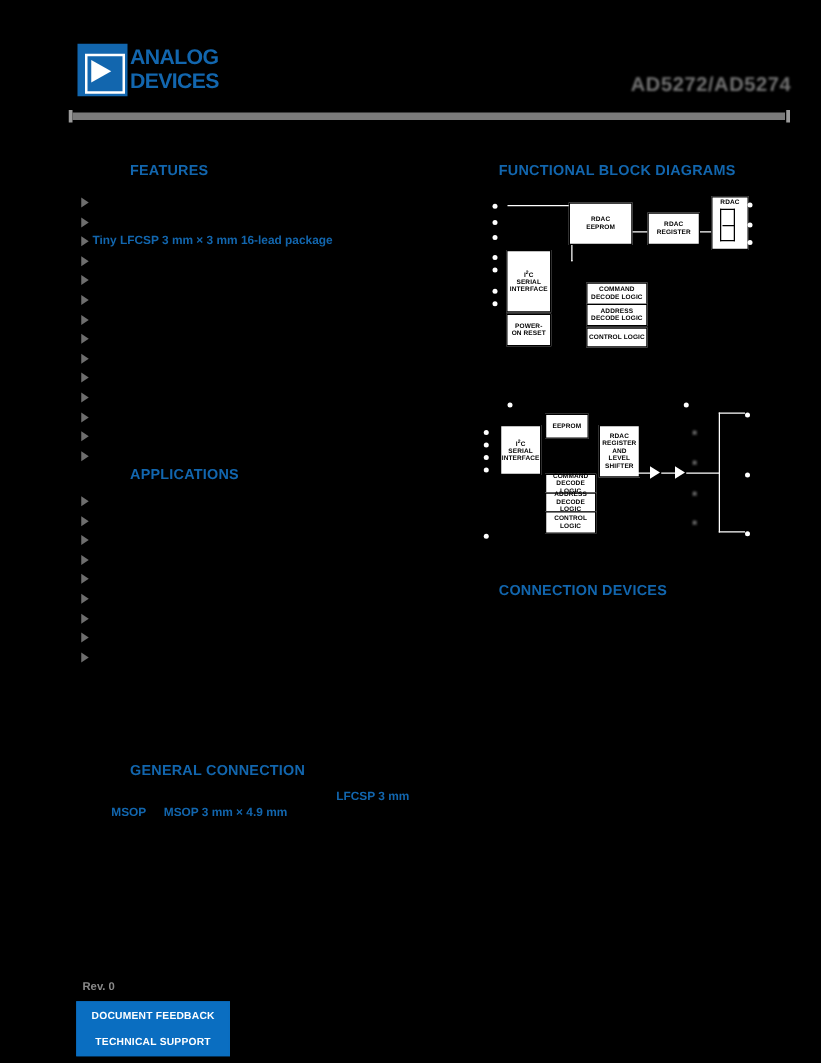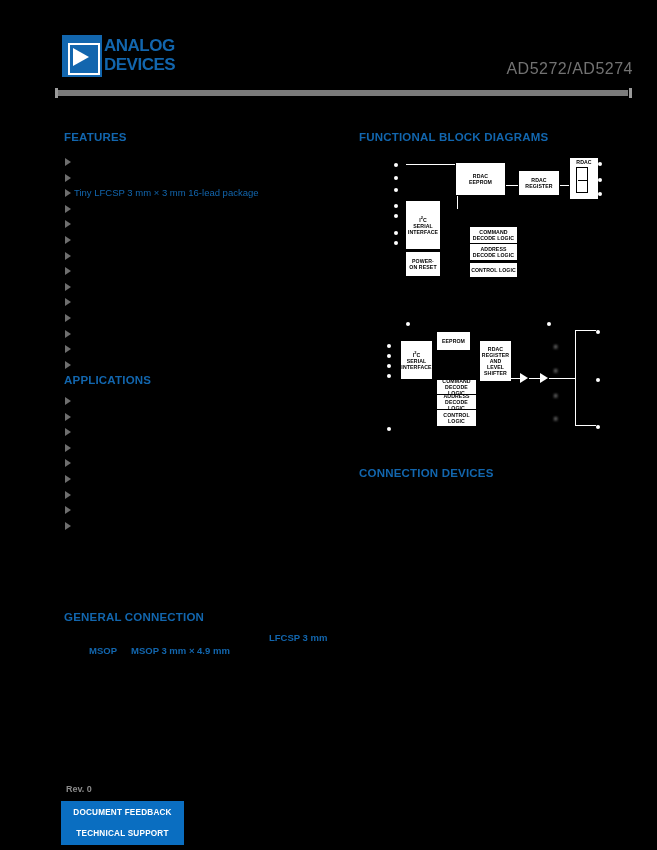--- a/index.html
+++ b/index.html
@@ -16,36 +16,36 @@
   .logo-inner{position:absolute;left:6px;top:8px;width:28px;height:28px;border:2px solid #fff;}
   .logo-word{position:absolute;left:42px;top:2px;width:88px;height:40px;}
   .logo-word span{display:block;color:#1266ae;font-weight:bold;font-size:17px;
                   letter-spacing:-0.5px;line-height:19px;
                   filter:blur(0.4px);}
 
   .ds-title{position:absolute;right:32px;top:34px;text-align:right;
             font-size:19px;font-weight:bold;color:#d8d8d8;
             letter-spacing:0.5px;filter:blur(0.7px);opacity:.85;}
   .ds-part{position:absolute;right:32px;top:60px;text-align:center;
-           font-size:16px;font-weight:normal;color:#8f8f8f;
+           font-size:16px;font-weight:bold;color:#8f8f8f;
            letter-spacing:0.5px;filter:blur(0.7px);opacity:.8;}
 
   .rule{position:absolute;left:50px;top:90px;width:570px;height:6px;background:#7b7b7b;}
   .rule-cap-l{position:absolute;left:47px;top:88px;width:3px;height:10px;background:#9a9a9a;}
   .rule-cap-r{position:absolute;left:621px;top:88px;width:3px;height:10px;background:#9a9a9a;}
 
   
   .sec-h{position:absolute;color:#1266ae;font-weight:bold;font-size:11.5px;
-         letter-spacing:0.2px;filter:blur(0.55px);white-space:nowrap;}
+         letter-spacing:0.2px;filter:blur(0.55px);white-space:nowrap;margin-left:40px;}
 
   
   .bul{position:absolute;left:57px;width:268px;height:11px;}
   .bul .tri{position:absolute;left:0;top:1px;width:0;height:0;
             border-left:6px solid #6e6e6e;border-top:4px solid transparent;border-bottom:4px solid transparent;}
-  .bul .tx{position:absolute;left:9px;top:-1px;font-size:9.5px;font-weight:normal;
+  .bul .tx{position:absolute;left:9px;top:-1px;font-size:9.5px;font-weight:bold;
            color:#1266ae;filter:blur(0.5px);white-space:nowrap;}
   .bul.redact .tx{color:#000;}
 
   
   .gd-line{position:absolute;font-size:9.5px;font-weight:bold;color:#1266ae;
            filter:blur(0.55px);white-space:nowrap;margin-left:25px;}
 
   
   .diag{position:absolute;}
   .bx{position:absolute;background:#fff;color:#000;border:1px solid #000;

